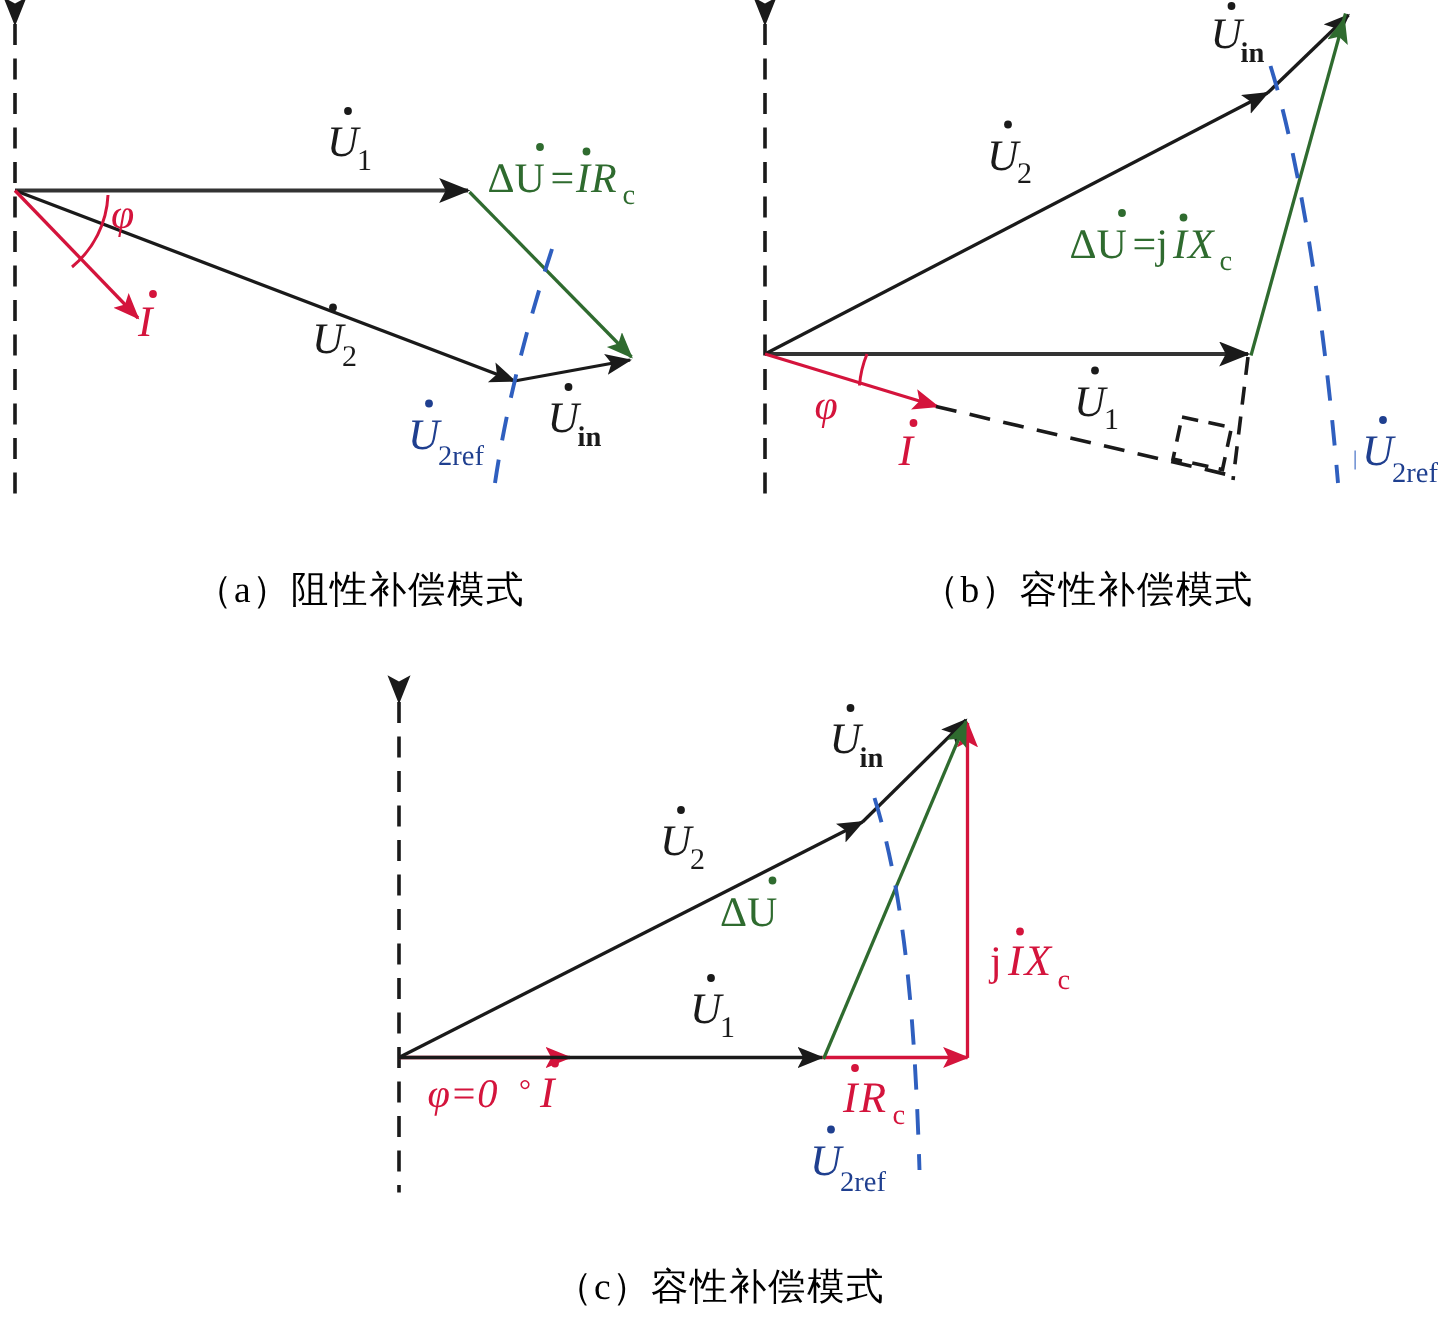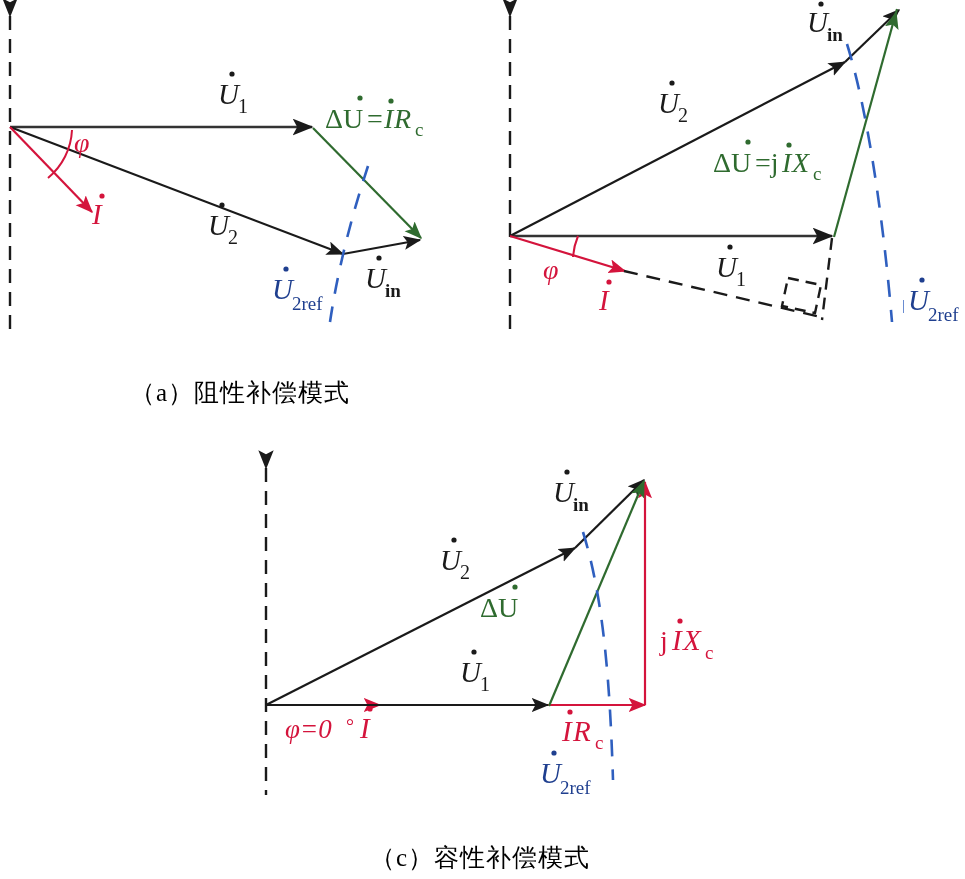--- a/index.html
+++ b/index.html
@@ -274,15 +274,16 @@
       <g>
         <text x="45" y="288" font-size="27" class="lbl" fill="#d4143c">φ=0</text>
         <text x="106" y="283" font-size="20" fill="#d4143c">°</text>
         <text x="120" y="288" font-size="29" class="lbl" fill="#d4143c">I</text>
         <circle cx="130" cy="259" r="2.6" fill="#d4143c"></circle>
       </g>
     </svg>
   </div>
 
   <div class="caption" id="caption-a">（a）阻性补偿模式</div>
+  <div class="caption" id="caption-b">（b）容性补偿模式</div>
   <div class="caption" id="caption-c">（c）容性补偿模式</div>
 
 </div>
 
 </body></html>

